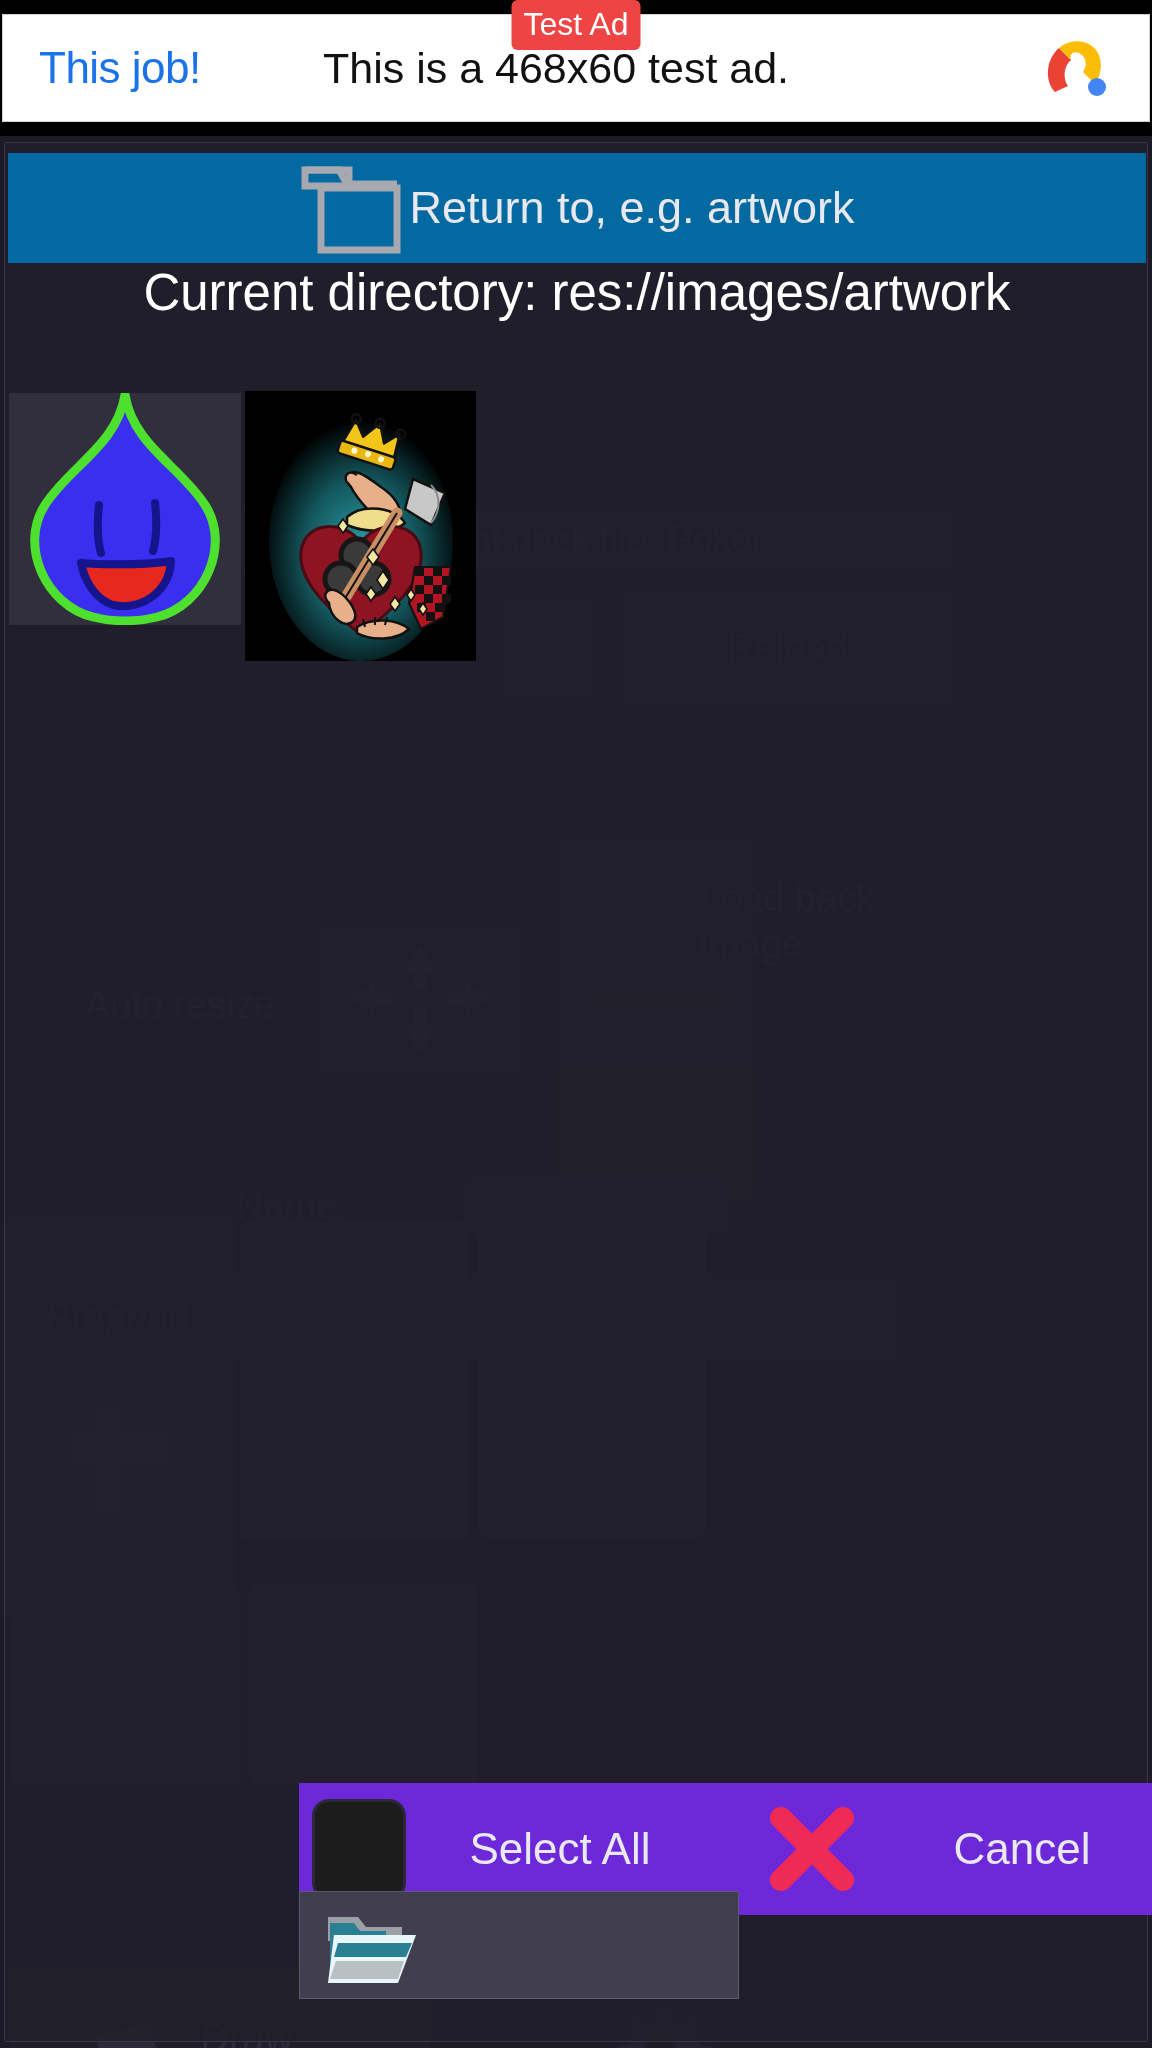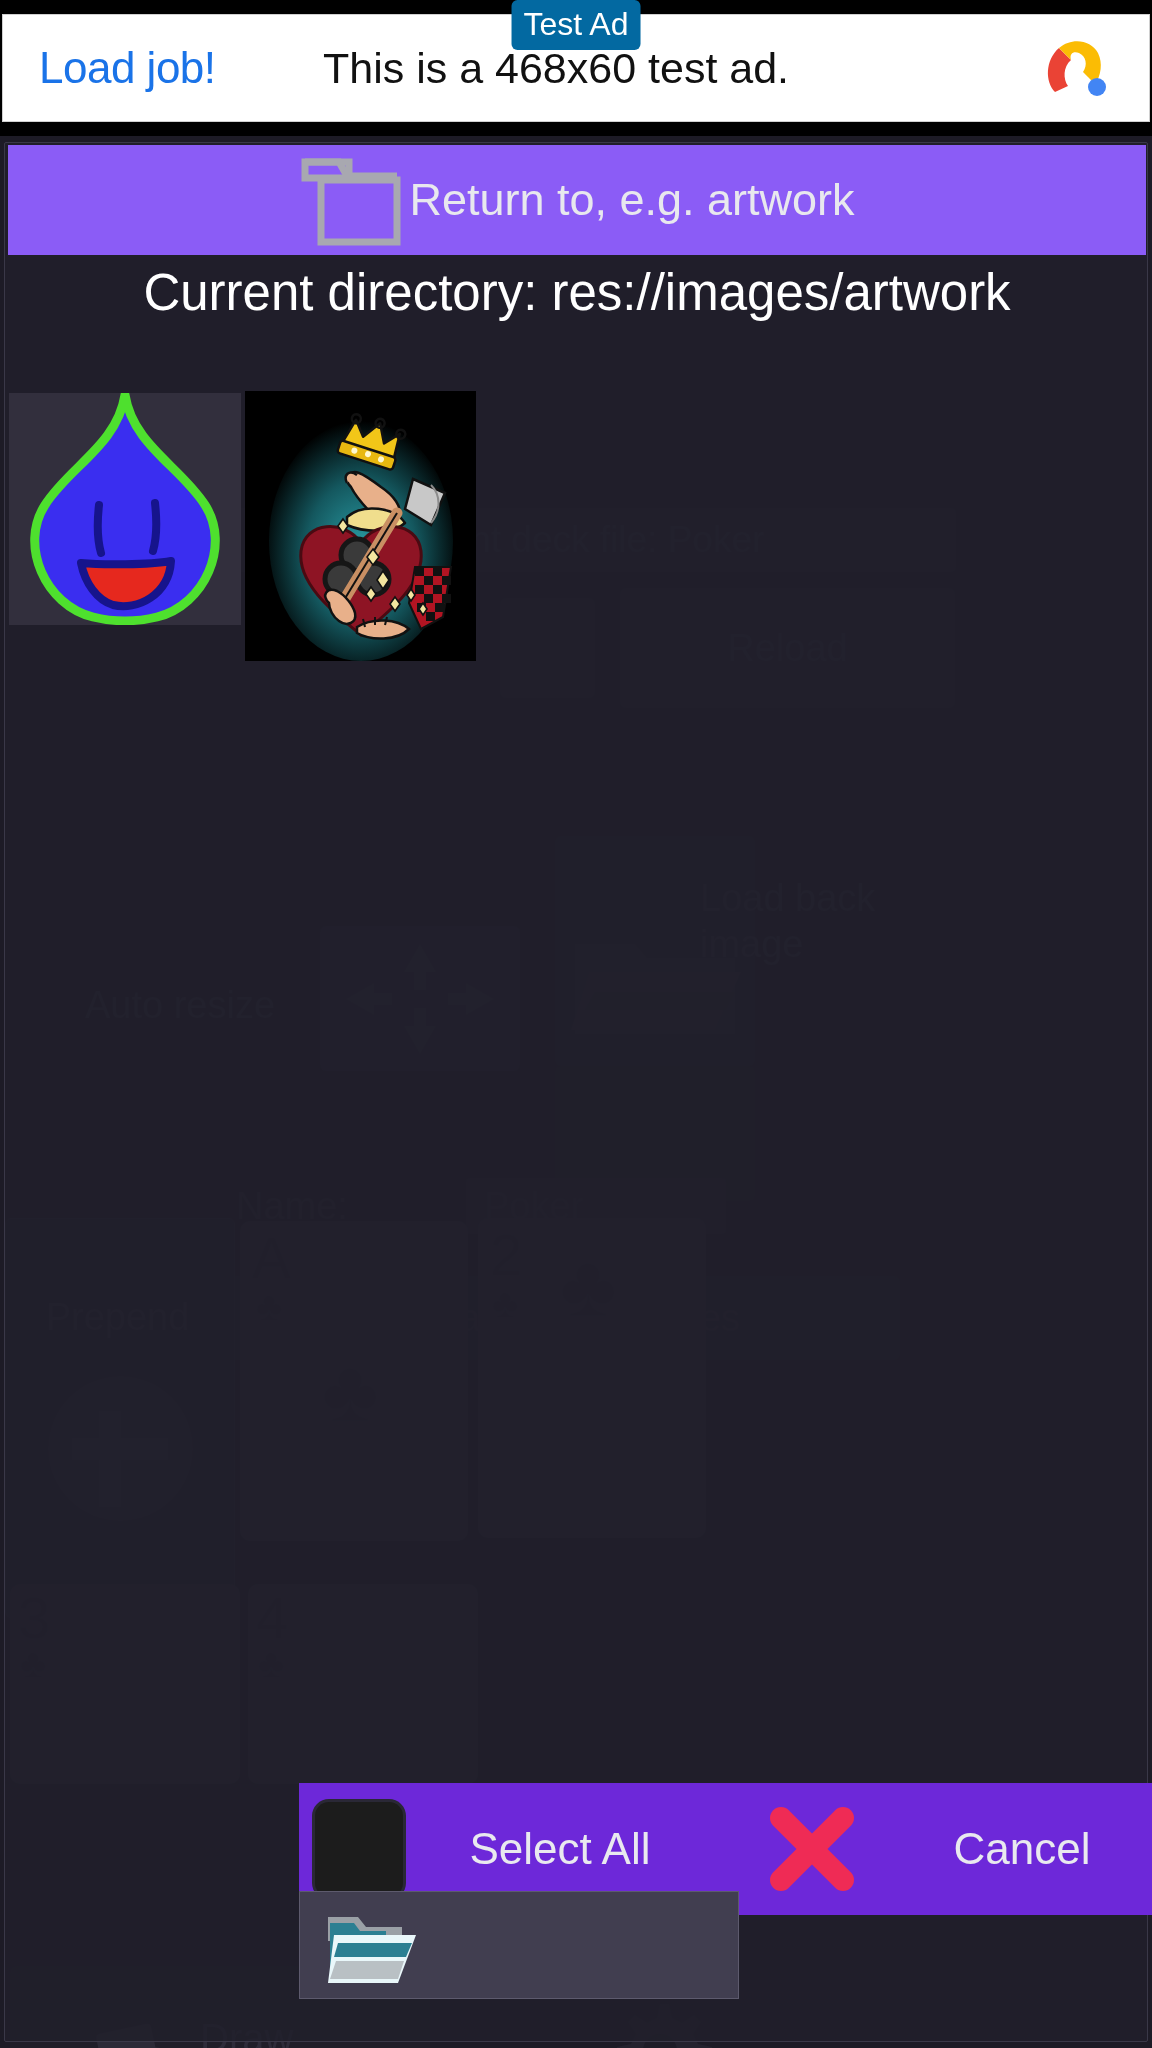--- a/index.html
+++ b/index.html
@@ -24,21 +24,21 @@
     white-space:nowrap;
   }
   .ad-text {
     position:absolute; left:0; right:0; top:50%; transform:translateY(-50%);
     text-align:center; color:#111; font-size:43px; font-weight:400;
     padding-right:40px; white-space:nowrap;
   }
   .ad-logo { position:absolute; right:40px; top:50%; transform:translateY(-50%); width:68px; height:68px; }
   .ad-label {
     position:absolute; left:50%; transform:translateX(-50%); top:0;
-    background:#0369a1; color:#fff; font-size:32px; line-height:1;
+    background:#ef4444; color:#fff; font-size:32px; line-height:1;
     padding:8px 12px 10px 12px; border-radius:0 0 6px 6px; z-index:5;
     border-top-left-radius:6px; border-top-right-radius:6px;
   }
 
   
   .app-bg {
     position:absolute; left:0; top:136px; width:1152px; height:1912px;
     background:#1d1b26; overflow:hidden;
   }
 
@@ -142,22 +142,22 @@
   }
 
   
   .dialog {
     position:absolute; left:4px; top:142px; width:1144px; height:1900px;
     background:rgba(33,31,43,0.86);
     border:1px solid #3a3848;
     border-radius:2px;
   }
   .dlg-header {
-    position:absolute; left:3px; top:2px; width:1138px; height:110px;
-    background:#8b5cf6;
+    position:absolute; left:3px; top:10px; width:1138px; height:110px;
+    background:#0369a1;
     display:flex; align-items:center; justify-content:center;
   }
   .dlg-header-inner { display:flex; align-items:center; gap:6px; }
   .folder-outline { width:104px; height:96px; flex:0 0 auto; }
   .dlg-header-text { font-size:45px; color:#e8e8ee; white-space:nowrap; }
 
   .dlg-curdir {
     position:absolute; left:0; top:120px; width:1144px; text-align:center;
     font-size:51px; color:#ffffff; white-space:nowrap;
   }
@@ -200,21 +200,21 @@
   .x-icon { width:94px; height:90px; margin-left:26px; flex:0 0 auto; }
   .open-folder-icon { width:96px; height:92px; margin-left:24px; flex:0 0 auto; }
 </style>
 </head>
 <body>
 
 <div id="root">
 
   <div class="ad-wrap">
     <div class="ad-banner">
-      <span class="ad-nice">Load job!</span>
+      <span class="ad-nice">This job!</span>
       <span class="ad-text">This is a 468x60 test ad.</span>
       <span class="ad-logo">
         <svg viewBox="0 0 68 68" width="68" height="68">
           <path d="M14 58 C4 48, 4 26, 18 14 L30 26 C22 33, 22 45, 27 52 Z" fill="#ea4335"></path>
           <path d="M18 14 C31 3, 50 6, 57 19 C62 29, 60 42, 54 50 L42 38 C47 31, 45 22, 38 19 C33 17, 28 19, 30 26 Z" fill="#fbbc04"></path>
           <circle cx="56" cy="53" r="9" fill="#4285f4"></circle>
         </svg>
       </span>
     </div>
     <div class="ad-label">Test Ad</div>

